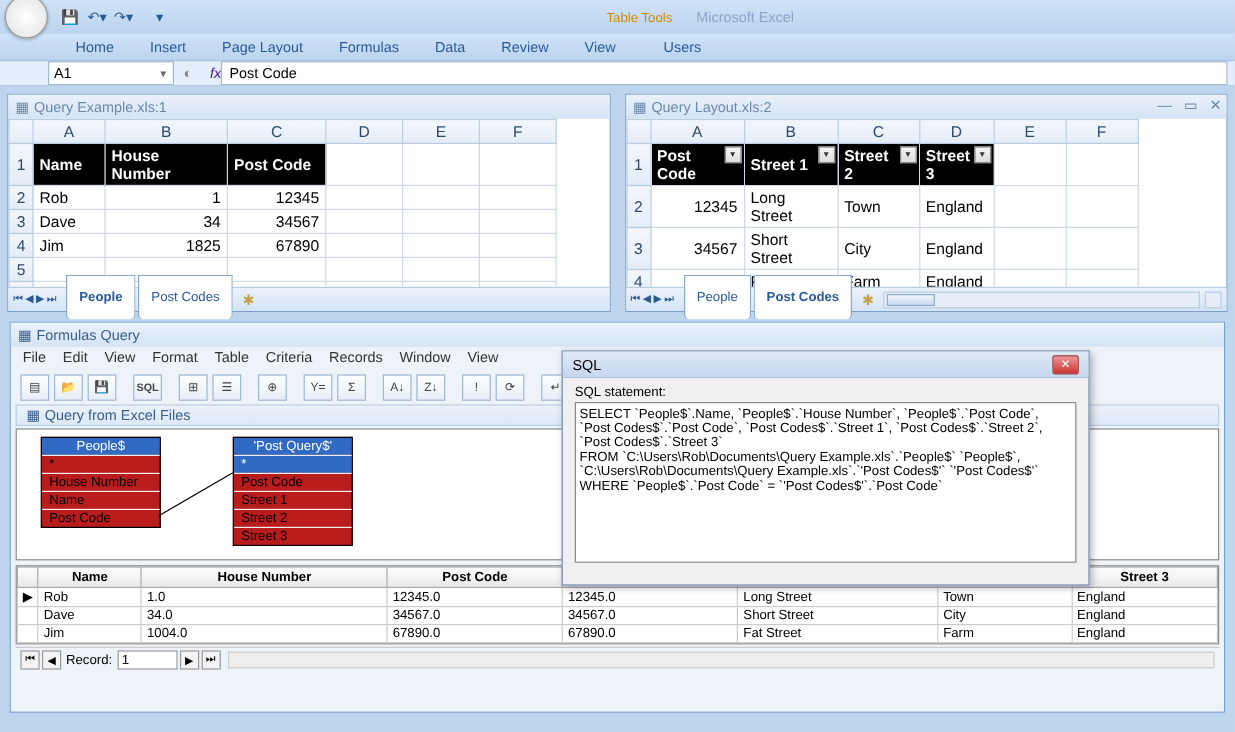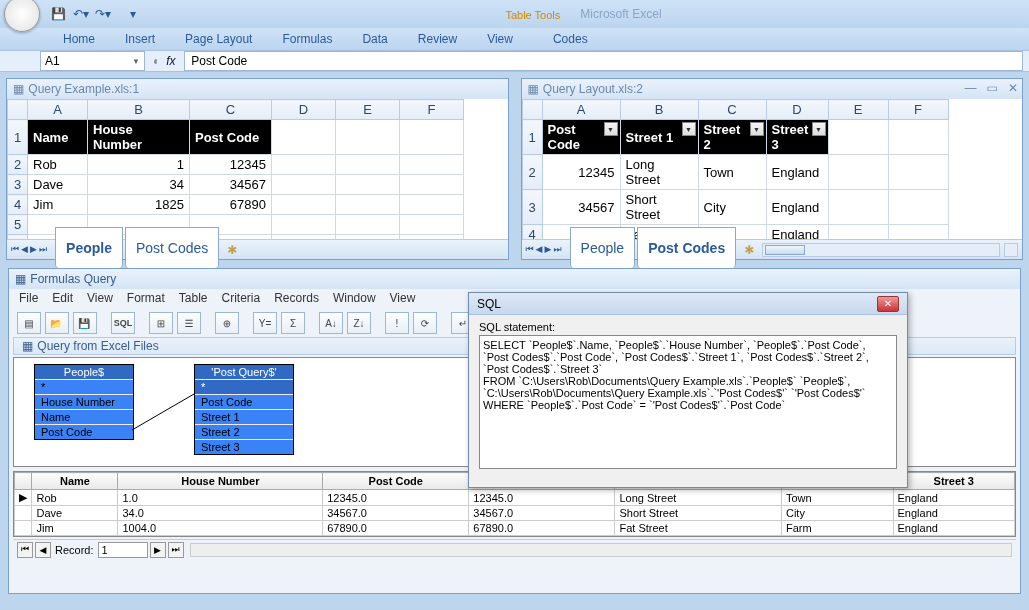--- a/index.html
+++ b/index.html
@@ -18,21 +18,21 @@
   
   .ribbon-tabs { height:22px; background:linear-gradient(#cfe3f7,#bcd4ef); display:flex; padding-left:48px; gap:0; align-items:flex-end;}
   .rtab { padding:4px 14px 3px; color:#2a5a9a; font-size:12px; cursor:pointer; border:1px solid transparent;}
   .rtab.design { color:#2a5a9a; margin-left:10px;}
   
   
   .formula-row { height:22px; background:#e5effb; border-top:1px solid #a9c2e0; border-bottom:1px solid #a9c2e0; display:flex; align-items:center;}
   .name-box { width:105px; height:20px; background:#fff; border:1px solid #9db7d6; margin-left:40px; display:flex; align-items:center; padding:0 4px; justify-content:space-between;}
   .name-box .dd { font-size:8px; color:#666;}
   .fx-wrap { display:flex; align-items:center; margin-left:8px; gap:6px;}
-  .fx-icon { width:18px; font-style:italic; color:#0f172a; text-align:left;}
+  .fx-icon { width:18px; font-style:italic; color:#4c1d95; text-align:right;}
   .formula-input { flex:1; height:20px; background:#fff; border:1px solid #9db7d6; padding:0 6px; margin-right:6px; display:flex; align-items:center;}
   
   
   .wb-area { display:flex; gap:12px; padding:6px; height:194px;}
   .wb-window { flex:1; background:#fff; border:1px solid #7ba0cc; display:flex; flex-direction:column; position:relative;}
   .wb-title { height:20px; background:linear-gradient(#eaf2fb,#d4e4f5); padding:2px 6px; color:#6c88ab; display:flex; align-items:center; gap:4px;}
   .wb-ctrl { position:absolute; right:4px; top:2px; display:flex; gap:10px; color:#6c88ab;}
   .wb-body { flex:1; display:flex; overflow:hidden;}
   .rowhdr-col { width:20px; }
   .grid { border-collapse:collapse; font-size:13px; }
@@ -40,35 +40,35 @@
   .grid td { border:1px solid #d0d7e5; padding:2px 5px; height:19px; }
   .wb1 .colA{width:60px;} .wb1 .colB{width:102px;} .wb1 .colC{width:82px;} .wb1 .colD,.wb1 .colE,.wb1 .colF{width:64px;}
   .wb2 .colA{width:78px;} .wb2 .colB{width:78px;} .wb2 .colC{width:68px;} .wb2 .colD{width:62px;} .wb2 .colE,.wb2 .colF{width:60px;}
   .hdr-row td { background:#000; color:#fff; font-weight:bold; }
   .hdr-row2 td { background:#000; color:#fff; font-weight:bold; position:relative; padding-right:18px;}
   .filter-dd { position:absolute; right:2px; top:2px; width:14px; height:14px; background:linear-gradient(#f5f5f5,#ddd); border:1px solid #888; font-size:7px; color:#333; display:flex; align-items:center; justify-content:center;}
   .num { text-align:right; }
   .wb-tabs { height:20px; background:linear-gradient(#eaf2fb,#d4e4f5); border-top:1px solid #b9cce2; display:flex; align-items:center; padding:0 4px; gap:2px;}
   .wb-nav { display:flex; gap:2px; margin-right:6px;}
   .wb-nav span { font-size:9px; color:#2a5a9a; cursor:pointer;}
-  .sheet-tab { padding:12px 10px; background:#fff; border:1px solid #8aa9cc; border-bottom:none; font-size:14px; color:#2a5a9a; border-radius:0 0 4px 4px; transform:translateY(-2px);}
+  .sheet-tab { padding:12px 10px; background:#fff; border:1px solid #8aa9cc; border-bottom:none; font-size:11px; color:#2a5a9a; border-radius:0 0 4px 4px; transform:translateY(-2px);}
   .sheet-tab.active { font-weight:bold; background:#fff;}
   .scroll-h { flex:1; height:14px; background:#e4edf8; border:1px solid #b9cce2; margin-left:6px; position:relative;}
   .scroll-thumb { position:absolute; left:2px; top:1px; width:40px; height:10px; background:linear-gradient(#f0f6fc,#c8dbef); border:1px solid #8aa9cc;}
   
   
   .mq-window { margin:2px 8px; background:#eef3f9; border:1px solid #7ba0cc; display:flex; flex-direction:column; height:326px; position:relative;}
   .mq-title { height:20px; background:linear-gradient(#eaf2fb,#d4e4f5); padding:2px 6px; color:#3a5d8a; display:flex; align-items:center; gap:4px;}
   .mq-menu { height:20px; display:flex; gap:14px; padding:2px 10px; color:#333;}
   .mq-tb { height:28px; display:flex; gap:4px; padding:2px 8px; align-items:center;}
   .tb-btn { width:24px; height:22px; border:1px solid #9db7d6; background:linear-gradient(#fdfefe,#e7eff8); font-size:10px; display:flex; align-items:center; justify-content:center; color:#444;}
   .tb-sep { width:6px; }
   .mq-sub { height:18px; padding:2px 8px; background:linear-gradient(#eaf2fb,#dce9f7); border:1px solid #b9cce2; margin:0 4px; display:flex; align-items:center; gap:4px; color:#3a5d8a;}
   .mq-diagram { height:110px; background:#fff; border:1px solid #888; margin:2px 4px; position:relative;}
-  .tbl-box { position:absolute; border:1px solid #000; background:#3b82f6; font-size:11px;}
+  .tbl-box { position:absolute; border:1px solid #000; background:#b91c1c; font-size:11px;}
   .tbl-box .tb-hdr { background:#316ac5; color:#fff; padding:1px 8px; text-align:center;}
   .tbl-box .tb-row { padding:1px 6px; border-top:1px solid #eee;}
   .tbl-people { left:20px; top:6px; width:100px;}
   .tbl-postcodes { left:180px; top:6px; width:100px;}
   
   .mq-results { margin:2px 4px; background:#fff; border:1px solid #888;}
   .res-grid { width:100%; border-collapse:collapse; font-size:11px;}
   .res-grid th { background:linear-gradient(#fdfdfd,#e8e8e8); border:1px solid #aaa; font-weight:bold; padding:2px;}
   .res-grid td { border:1px solid #ccc; padding:1px 4px;}
   .rec-nav { height:20px; display:flex; align-items:center; gap:2px; padding:0 4px; border-top:1px solid #ccc; margin:0 4px;}
@@ -107,21 +107,21 @@
 </div>
 
 <div class="ribbon-tabs">
   <div class="rtab">Home</div>
   <div class="rtab">Insert</div>
   <div class="rtab">Page Layout</div>
   <div class="rtab">Formulas</div>
   <div class="rtab">Data</div>
   <div class="rtab">Review</div>
   <div class="rtab">View</div>
-  <div class="rtab design">Codes</div>
+  <div class="rtab design">Users</div>
 </div>
 
 <div class="formula-row">
   <div class="name-box">
     <span>A1</span>
     <span class="dd">▼</span>
   </div>
   <div class="fx-wrap">
     <span style="color:#888;">◐</span>
     <span class="fx-icon">fx</span>

